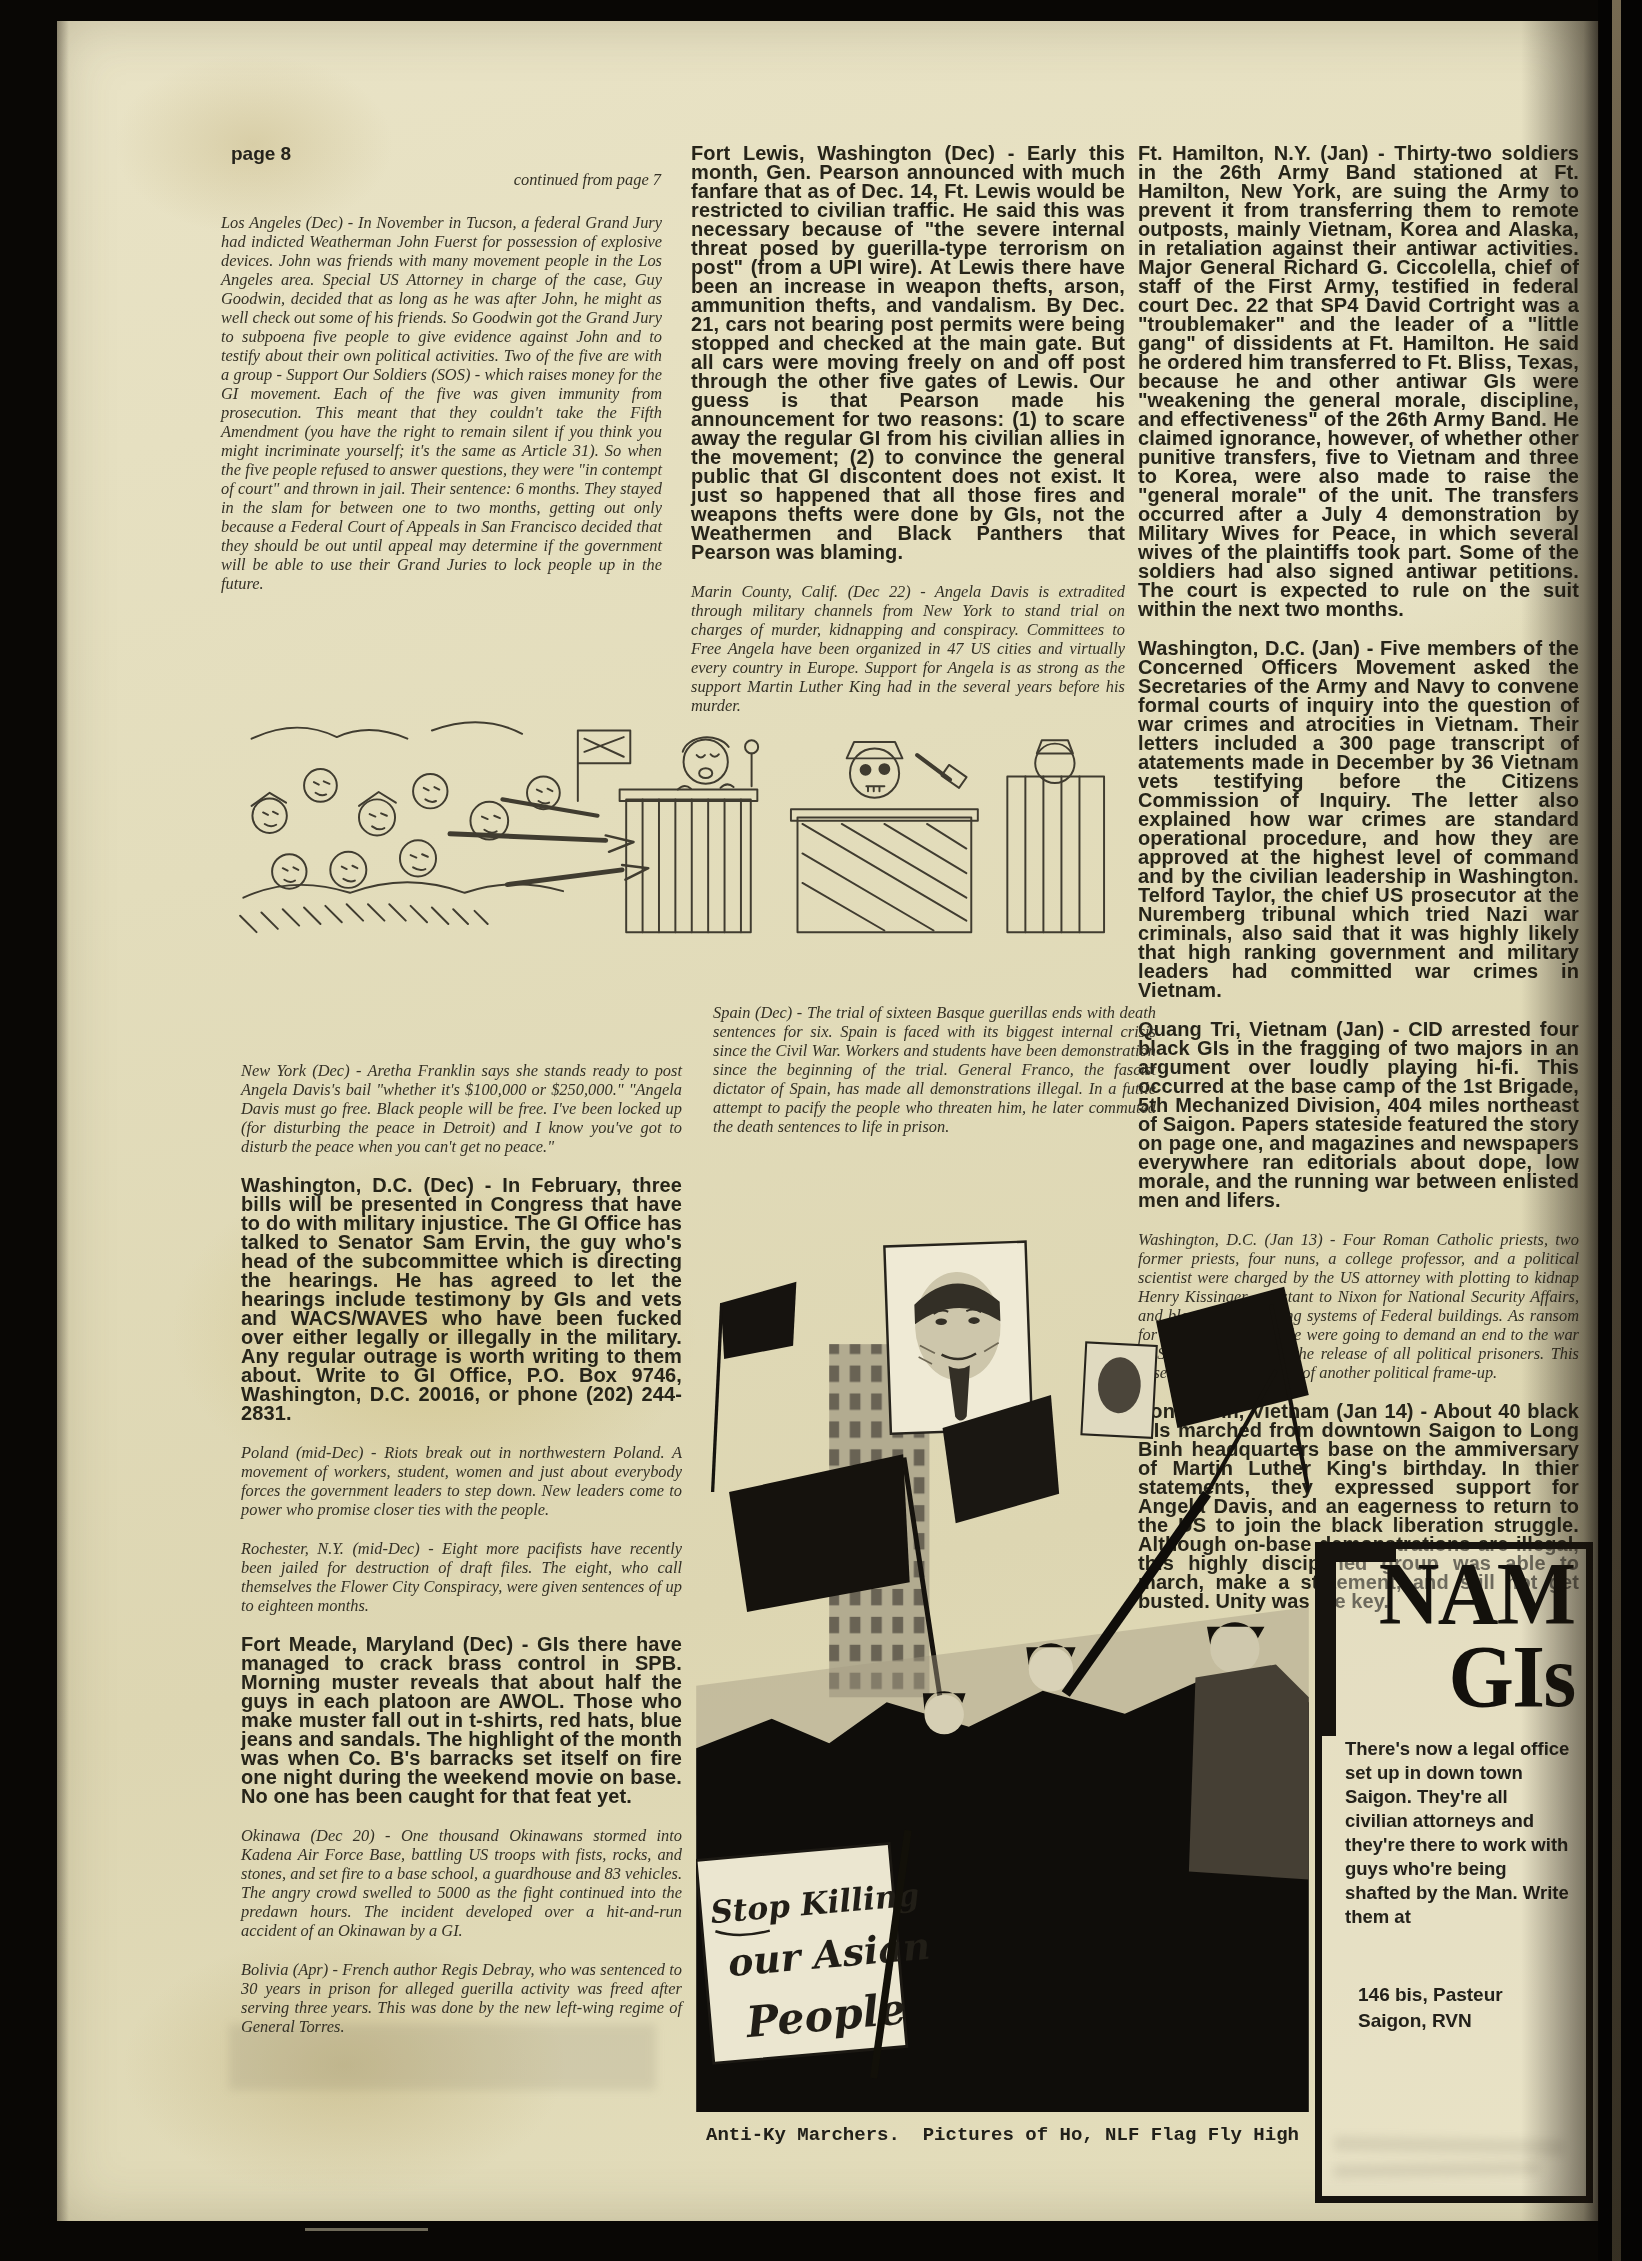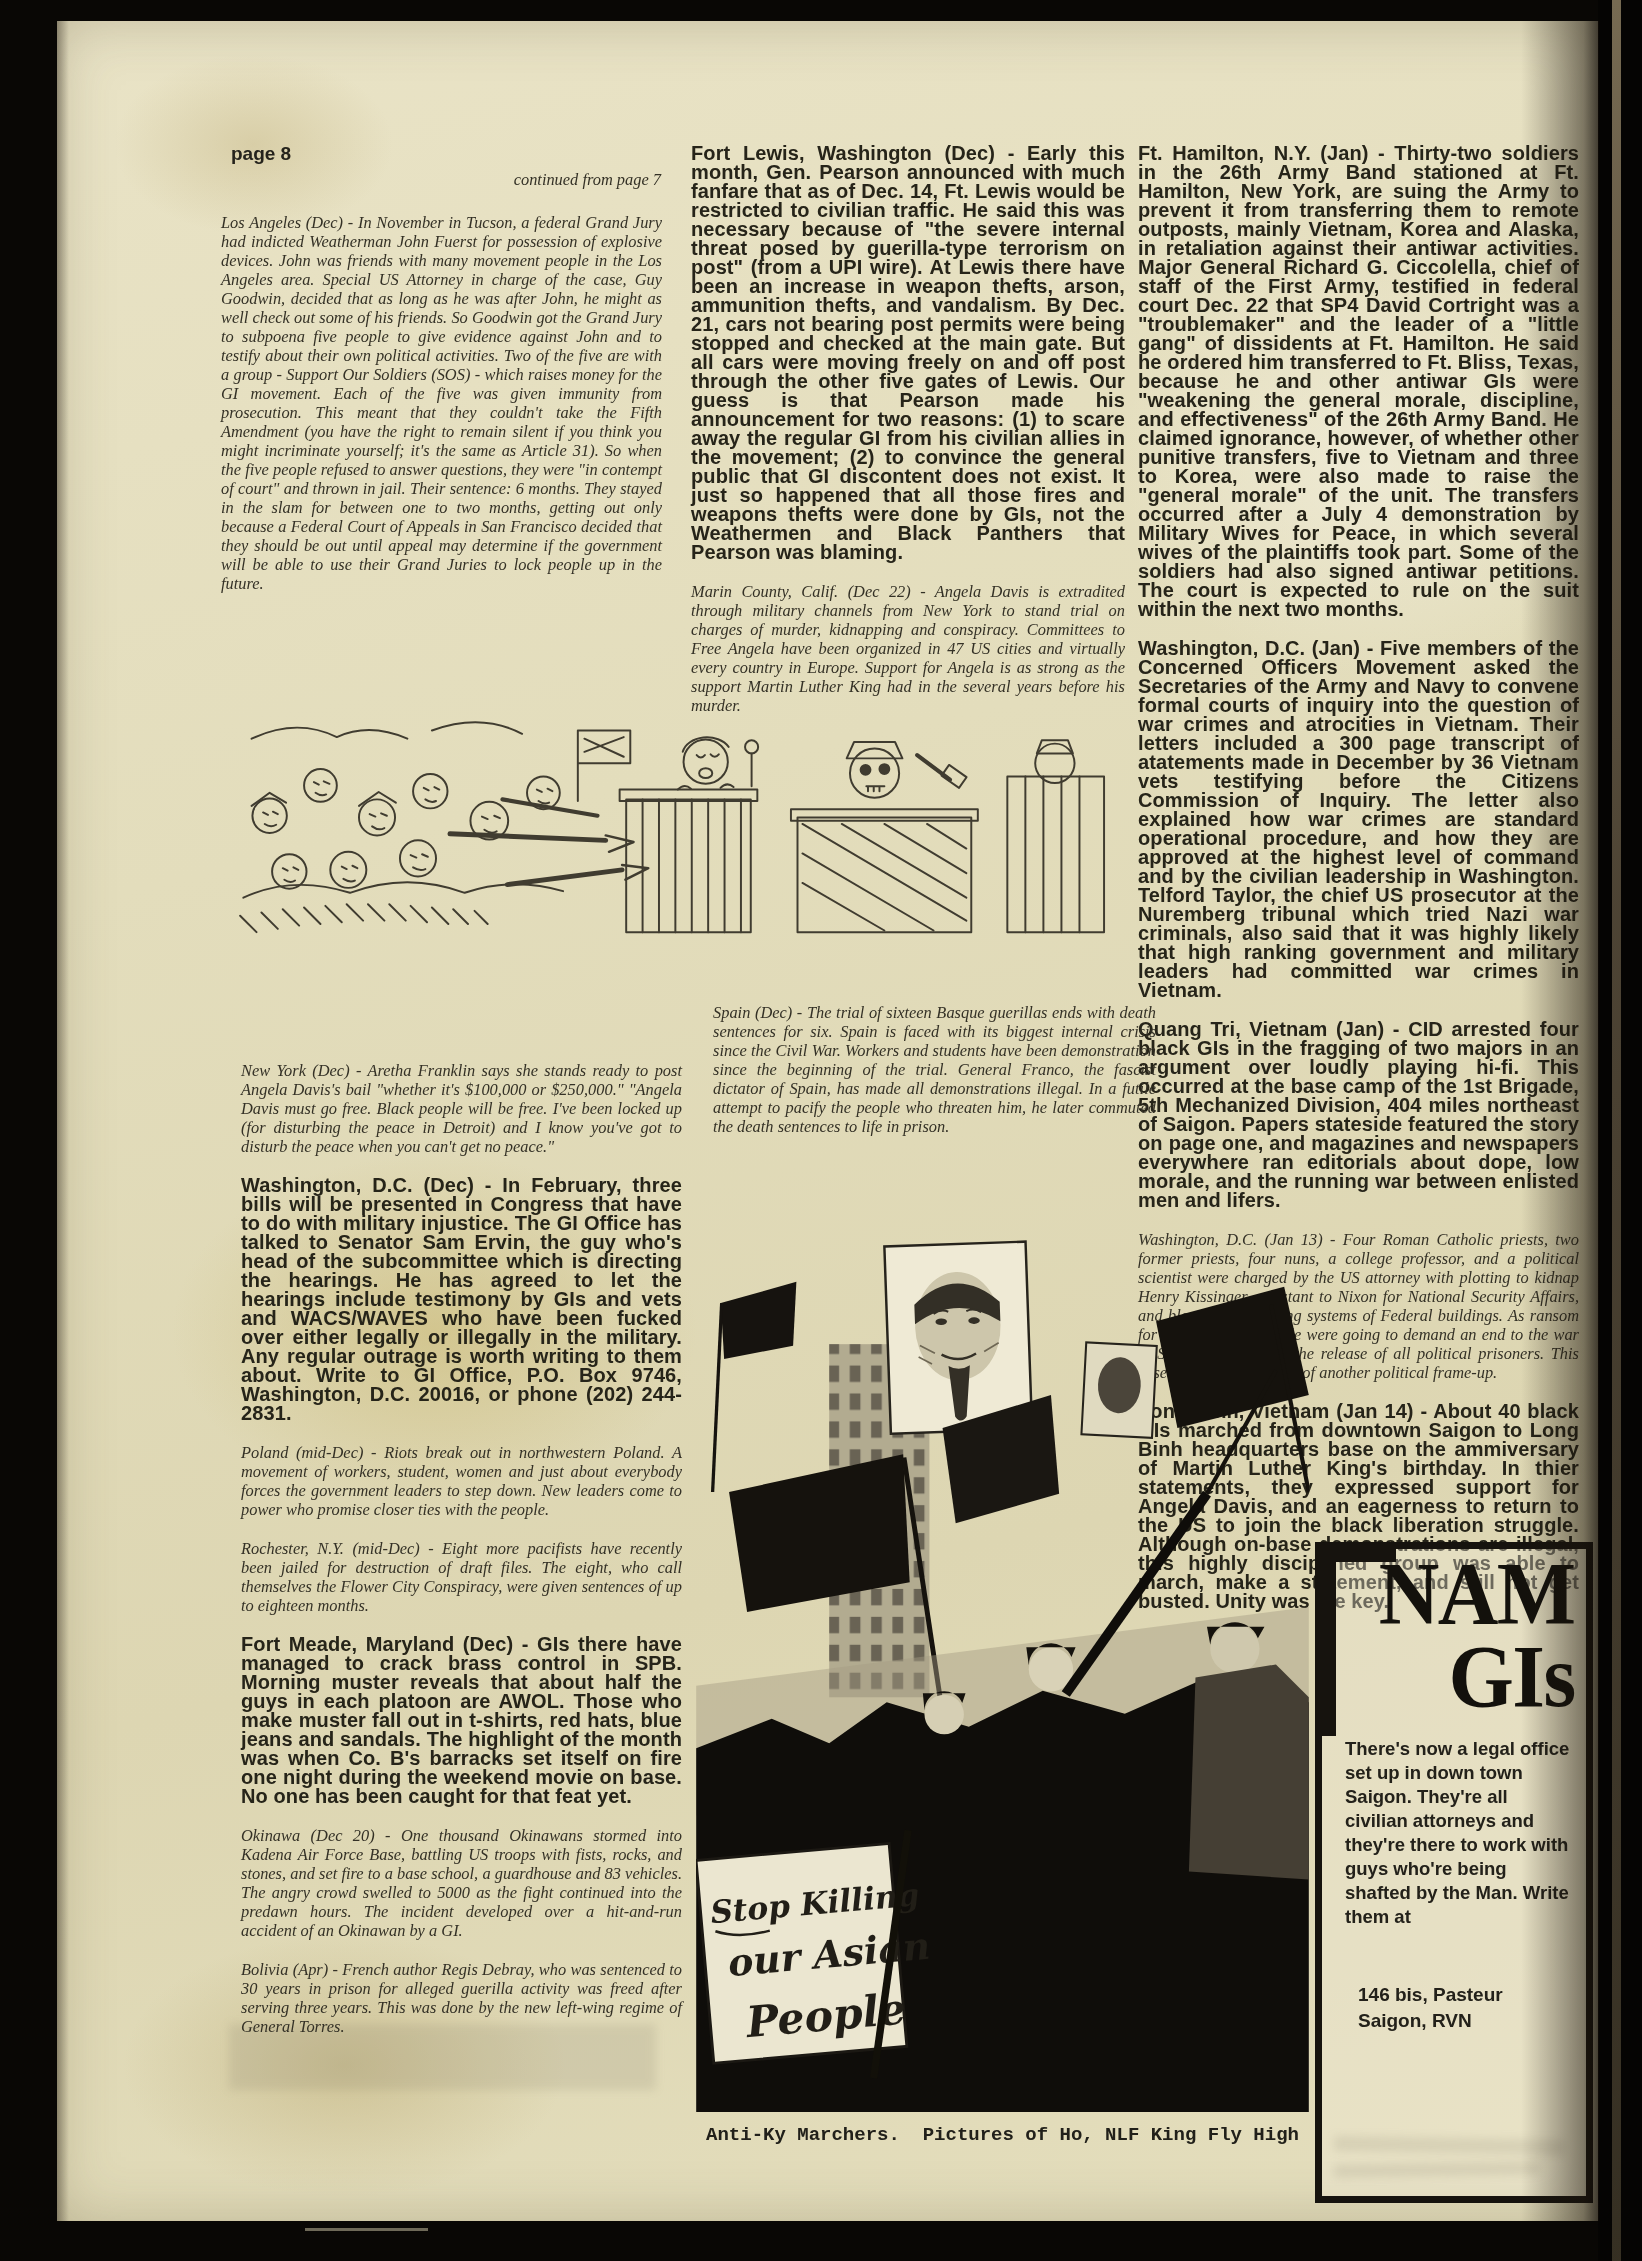--- a/index.html
+++ b/index.html
@@ -214,21 +214,21 @@
       <path d="M608,556 L706,540 L746,580 L746,802 L600,792 Z" fill="#453f34"></path>
       <g transform="rotate(-5 126 890)">
         <rect x="10" y="768" width="236" height="248" fill="#ebe6d0" stroke="#1b1813" stroke-width="3.5"></rect>
         <text x="22" y="846" font-family="DejaVu Serif, serif" font-style="italic" font-weight="bold" font-size="38" fill="#211e17">Stop Killing</text>
         <text x="38" y="912" font-family="DejaVu Serif, serif" font-style="italic" font-weight="bold" font-size="46" fill="#211e17">our Asian</text>
         <text x="54" y="988" font-family="DejaVu Serif, serif" font-style="italic" font-weight="bold" font-size="52" fill="#211e17">People</text>
         <path d="M26,856 q28,12 66,5" stroke="#211e17" stroke-width="3" fill="none"></path>
       </g>
       <path d="M258,742 L216,1044" stroke="#121009" stroke-width="9"></path>
     </svg>
-    <div class="photo-caption">Anti-Ky Marchers.  Pictures of Ho, NLF King Fly High</div>
+    <div class="photo-caption">Anti-Ky Marchers.  Pictures of Ho, NLF Flag Fly High</div>
   </div>
 
   <div class="ad">
     <div class="ad-bracket-v"></div>
     <div class="ad-bracket-h"></div>
     <div class="ad-title">
       <div>NAM</div>
       <div>GIs</div>
     </div>
     <p class="ad-body">There's now a legal office set up in down town Saigon. They're all civilian attorneys and they're there to work with guys who're being shafted by the Man. Write them at</p>

